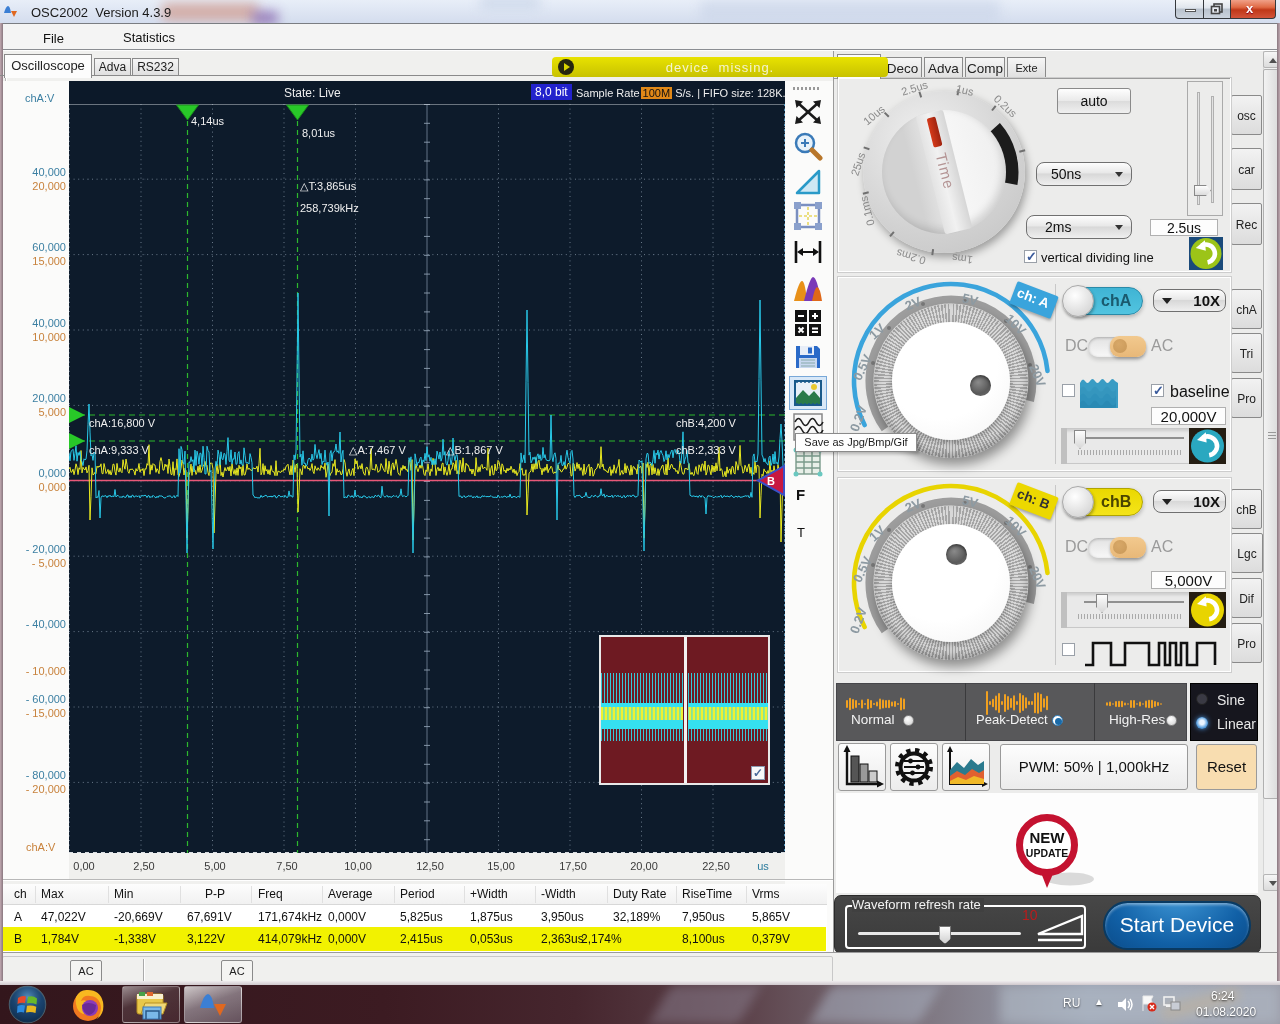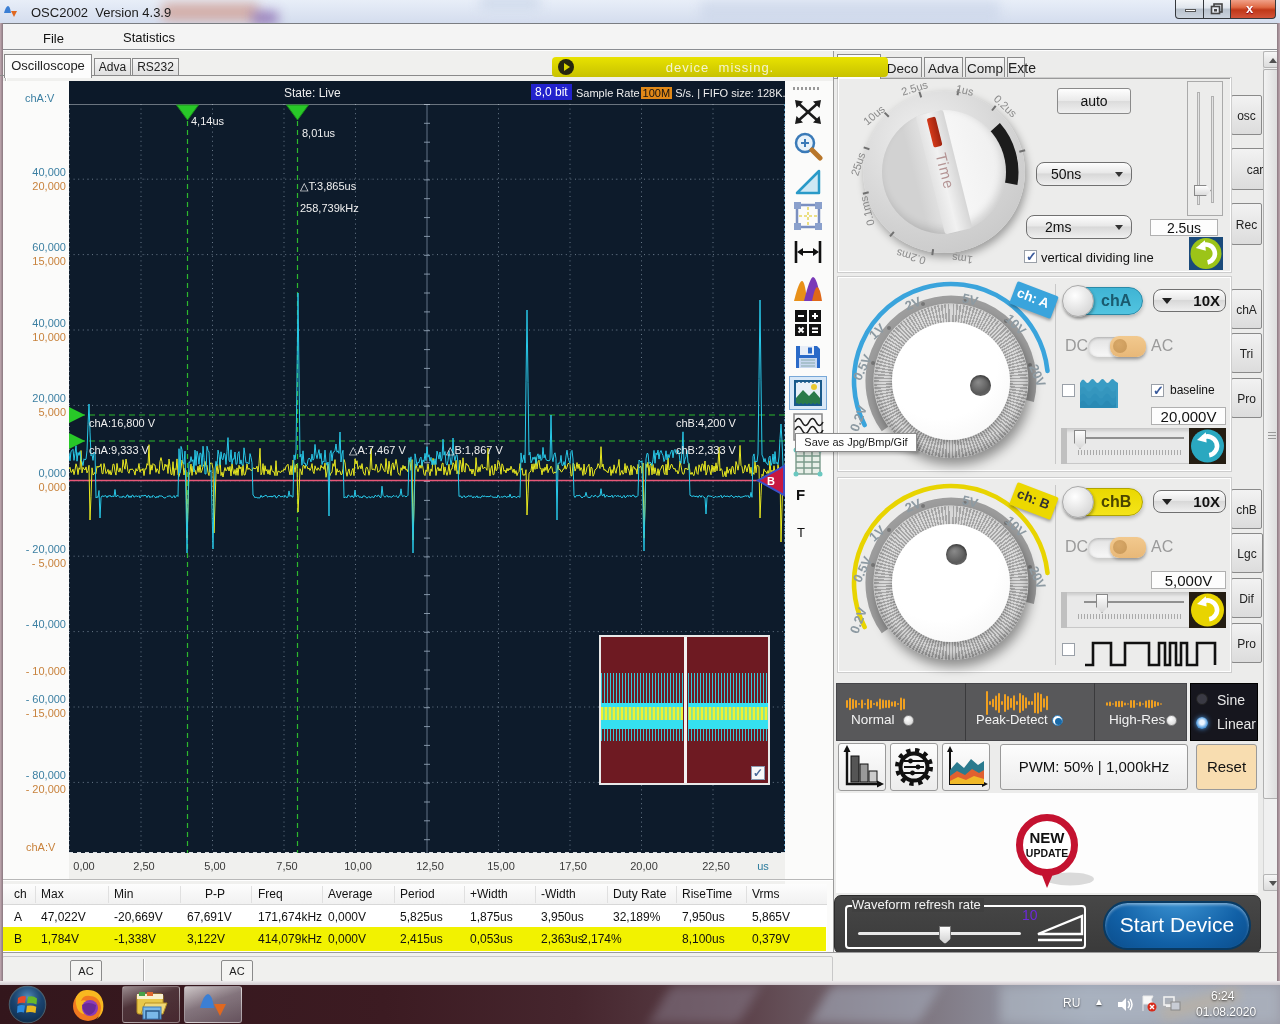--- a/index.html
+++ b/index.html
@@ -348,25 +348,25 @@
  <div class="ab" style="left:12px;top:444px;font-size:13px;color:#111">T</div>
 </div>
 <div class="ab" style="left:795px;top:433px;width:122px;height:19px;background:#fefefe;border:1px solid #8a8a8a;font-size:11px;color:#222;line-height:17px;text-align:center;z-index:40;box-shadow:2px 2px 3px rgba(0,0,0,.25)">Save as Jpg/Bmp/Gif</div>
 
 <div class="ab rightpanel"></div>
 
 <div class="tab on ab" style="left:837px;top:54px;width:44px;height:25px;font-size:14px;line-height:24px;z-index:3">Sett</div>
 <div class="tab ab" style="left:883px;top:57px;width:39px;height:22px;font-size:13.5px;line-height:21px">Deco</div>
 <div class="tab ab" style="left:924px;top:57px;width:39px;height:22px;font-size:13.5px;line-height:21px">Adva</div>
 <div class="tab ab" style="left:965px;top:57px;width:40px;height:22px;font-size:13.5px;line-height:21px">Comp</div>
-<div class="tab ab" style="left:1007px;top:57px;width:18px;height:22px;font-size:14px;line-height:21px">Exte</div>
+<div class="tab ab" style="left:1007px;top:57px;width:39px;height:22px;font-size:11px;line-height:21px">Exte</div>
 <div class="ab" style="left:834px;top:78px;width:396px;height:1px;background:#9a9a9a;z-index:2"></div>
 
 <div class="ab rtab" style="left:1231px;top:95px;width:31px;height:40px;line-height:40px">osc</div>
-<div class="ab rtab" style="left:1231px;top:148px;width:48px;height:42px;line-height:42px">car</div>
+<div class="ab rtab" style="left:1231px;top:148px;width:31px;height:42px;line-height:42px">car</div>
 <div class="ab rtab" style="left:1231px;top:203px;width:31px;height:42px;line-height:42px">Rec</div>
 <div class="ab rtab" style="left:1231px;top:289px;width:31px;height:40px;line-height:40px">chA</div>
 <div class="ab rtab" style="left:1231px;top:333px;width:31px;height:40px;line-height:40px">Tri</div>
 <div class="ab rtab" style="left:1231px;top:378px;width:31px;height:40px;line-height:40px">Pro</div>
 <div class="ab rtab" style="left:1231px;top:489px;width:31px;height:40px;line-height:40px">chB</div>
 <div class="ab rtab" style="left:1231px;top:533px;width:32px;height:40px;line-height:40px">Lgc</div>
 <div class="ab rtab" style="left:1231px;top:578px;width:31px;height:40px;line-height:40px">Dif</div>
 <div class="ab rtab" style="left:1231px;top:623px;width:31px;height:40px;line-height:40px">Pro</div>
 <div class="ab gbox" style="left:837px;top:77px;width:395px;height:196px"></div>
 <div class="ab" style="left:1187px;top:81px;width:36px;height:135px;border:1px solid #aaa;background:#ececeb">
@@ -466,21 +466,21 @@
 <div class="ab" style="left:1151px;top:337px;font-size:16px;color:#9a9a9a">AC</div>
 <div class="ab cb" style="left:1062px;top:384px"></div>
 <svg class="ab" style="left:1080px;top:377px" width="38" height="31" viewBox="0 0 38 31">
     <path d="M0 6 Q2.5 0 5 4 T10 4 T15 4 T20 4 T25 4 T30 4 T35 4 L38 6 V31 L0 31 Z" fill="#3a9cc4"></path>
     <path d="M0 12 q3 -5 6 0 t6 0 t6 0 t6 0 t6 0 t6 0 V31 H0 Z" fill="#3596be" opacity="0.9"></path>
     <path d="M0 19 q3 -5 6 0 t6 0 t6 0 t6 0 t6 0 t6 0 V31 H0 Z" fill="#2f90ba" opacity="0.9"></path>
     <path d="M0 26 q3 -5 6 0 t6 0 t6 0 t6 0 t6 0 t6 0 V30 q-19 4 -36 0 Z" fill="#2a8ab4"></path>
   </svg>
 <div class="ab cb" style="left:1151px;top:384px"></div>
 <div class="chk ab" style="left:1153px;top:386px">✓</div>
-<div class="ab" style="left:1170px;top:383px;font-size:12px;color:#111">baseline</div>
+<div class="ab" style="left:1170px;top:383px;font-size:16px;color:#111">baseline</div>
 <div class="ab vbox" style="left:1151px;top:407px;width:75px;height:18px;line-height:17px">20,000V</div>
 <div class="ab sliderbox" style="left:1061px;top:428px;width:165px;height:36px"></div>
 <div class="ab" style="left:1061px;top:428px;width:6px;height:36px;background:#c0c0c0"></div>
 <div class="ab" style="left:1084px;top:437px;width:100px;height:2px;background:#909090"></div>
 <div class="ab" style="left:1078px;top:450px;width:104px;height:5px;background:repeating-linear-gradient(90deg,#aaa 0,#aaa 1px,transparent 1px,transparent 3px)"></div>
 <div class="ab" style="left:1074px;top:430px;width:12px;height:19px;background:linear-gradient(180deg,#fdfdfd,#d8d8d8);border:1px solid #888;clip-path:polygon(0 0,100% 0,100% 68%,50% 100%,0 68%)"></div>
 <div class="ab" style="left:1189px;top:428px;width:37px;height:36px;background:#241d12">
       <svg width="37" height="36" viewBox="0 0 37 36">
       <circle cx="18.5" cy="18" r="16.5" fill="#2aa8c0"></circle>
       <path d="M 20.2 27.3 A 9.5 9.5 0 1 0 13.8 9.7" fill="none" stroke="#fff" stroke-width="4.6"></path>
@@ -659,21 +659,21 @@
  <circle cx="35" cy="38" r="27.5" fill="#fff" stroke="#c41230" stroke-width="7"></circle>
  <text x="35" y="36" text-anchor="middle" font-size="15" font-weight="bold" fill="#111" font-family="Liberation Sans">NEW</text>
  <text x="35" y="50" text-anchor="middle" font-size="10.5" font-weight="bold" fill="#111" font-family="Liberation Sans">UPDATE</text>
 </svg>
 
 <div class="ab" style="left:834px;top:895px;width:427px;height:59px;background:linear-gradient(180deg,#474747,#3a3a3a);border-radius:7px;border:1px solid #2a2a2a"></div>
 <div class="ab" style="left:845px;top:905px;width:241px;height:44px;border:2px solid #fff;border-radius:4px"></div>
 <div class="ab" style="left:852px;top:898px;width:132px;height:14px;background:#404040;color:#f2f2f2;font-size:13px;line-height:14px;white-space:nowrap">Waveform refresh rate</div>
 <div class="ab" style="left:858px;top:932px;width:163px;height:3px;background:#e8e8e8;border-radius:2px"></div>
 <div class="ab" style="left:939px;top:926px;width:12px;height:18px;background:linear-gradient(180deg,#fefefe,#d0d0d0);border:1px solid #777;clip-path:polygon(0 0,100% 0,100% 70%,50% 100%,0 70%)"></div>
-<div class="ab" style="left:1022px;top:907px;color:#6d28d9;font-size:14px">10</div>
+<div class="ab" style="left:1022px;top:907px;color:#b91c1c;font-size:14px">10</div>
 <svg class="ab" style="left:1036px;top:913px" width="50" height="32" viewBox="0 0 50 32">
  <path d="M2 21 L46 21 L46 3 Z" fill="none" stroke="#fff" stroke-width="2.4"></path>
  <path d="M2 27 H46" stroke="#fff" stroke-width="2.4"></path>
 </svg>
 <div class="ab" style="left:1103px;top:901px;width:148px;height:49px;border-radius:25px;background:radial-gradient(ellipse at 50% -20%,#3f97d6,#1160a6 65%,#0b4c8a);border:2px solid #093a62;box-shadow:inset 0 2px 3px rgba(255,255,255,.4)"></div>
 <div class="ab" style="left:1103px;top:913px;width:148px;text-align:center;color:#fff;font-size:21px">Start Device</div>
 
 <div class="ab" style="left:1263px;top:51px;width:17px;height:840px;background:#f0f0f0;border-left:1px solid #d5d5d5"></div>
 <div class="ab" style="left:1263px;top:51px;width:17px;height:17px;background:linear-gradient(180deg,#f6f6f6,#dcdcdc);border:1px solid #b5b5b5;border-radius:2px">
     <div style="position:absolute;left:4.5px;top:6px;width:0;height:0;border-left:4px solid transparent;border-right:4px solid transparent;border-bottom:5px solid #505050"></div>

